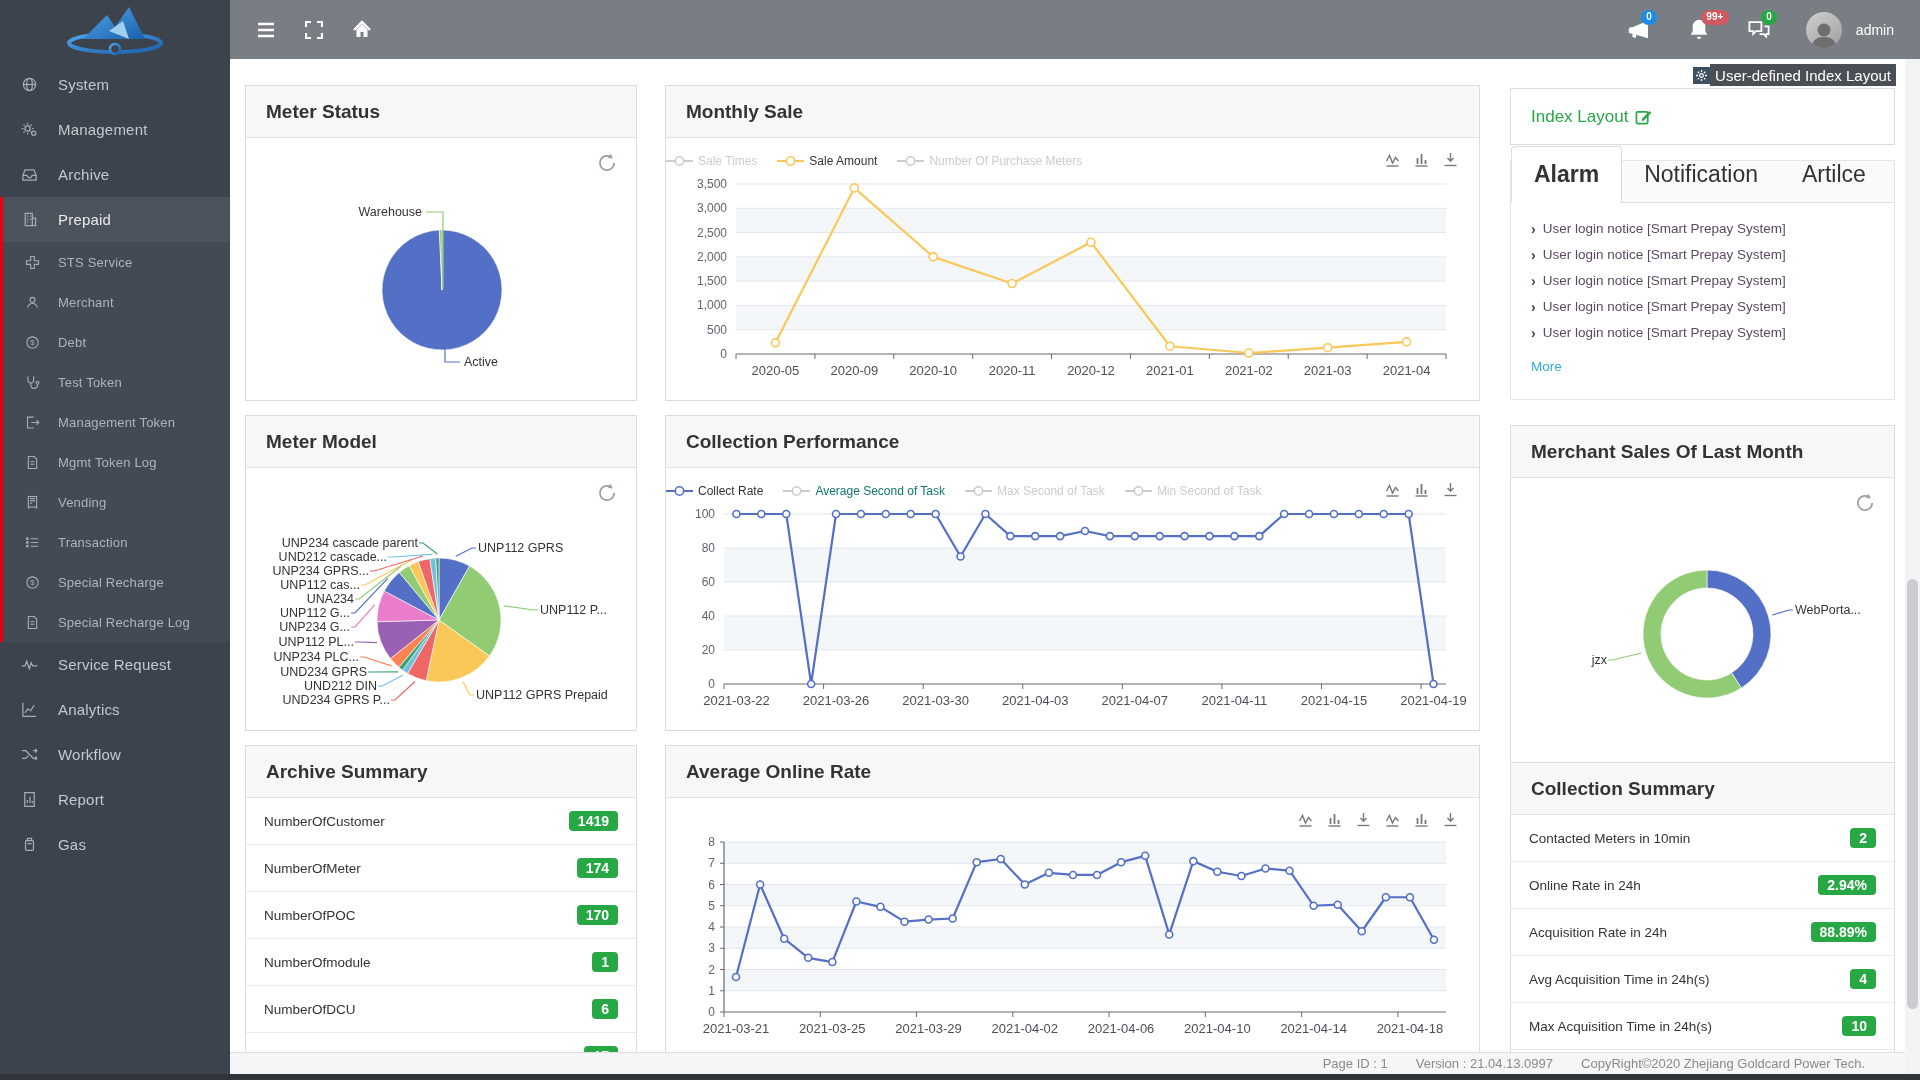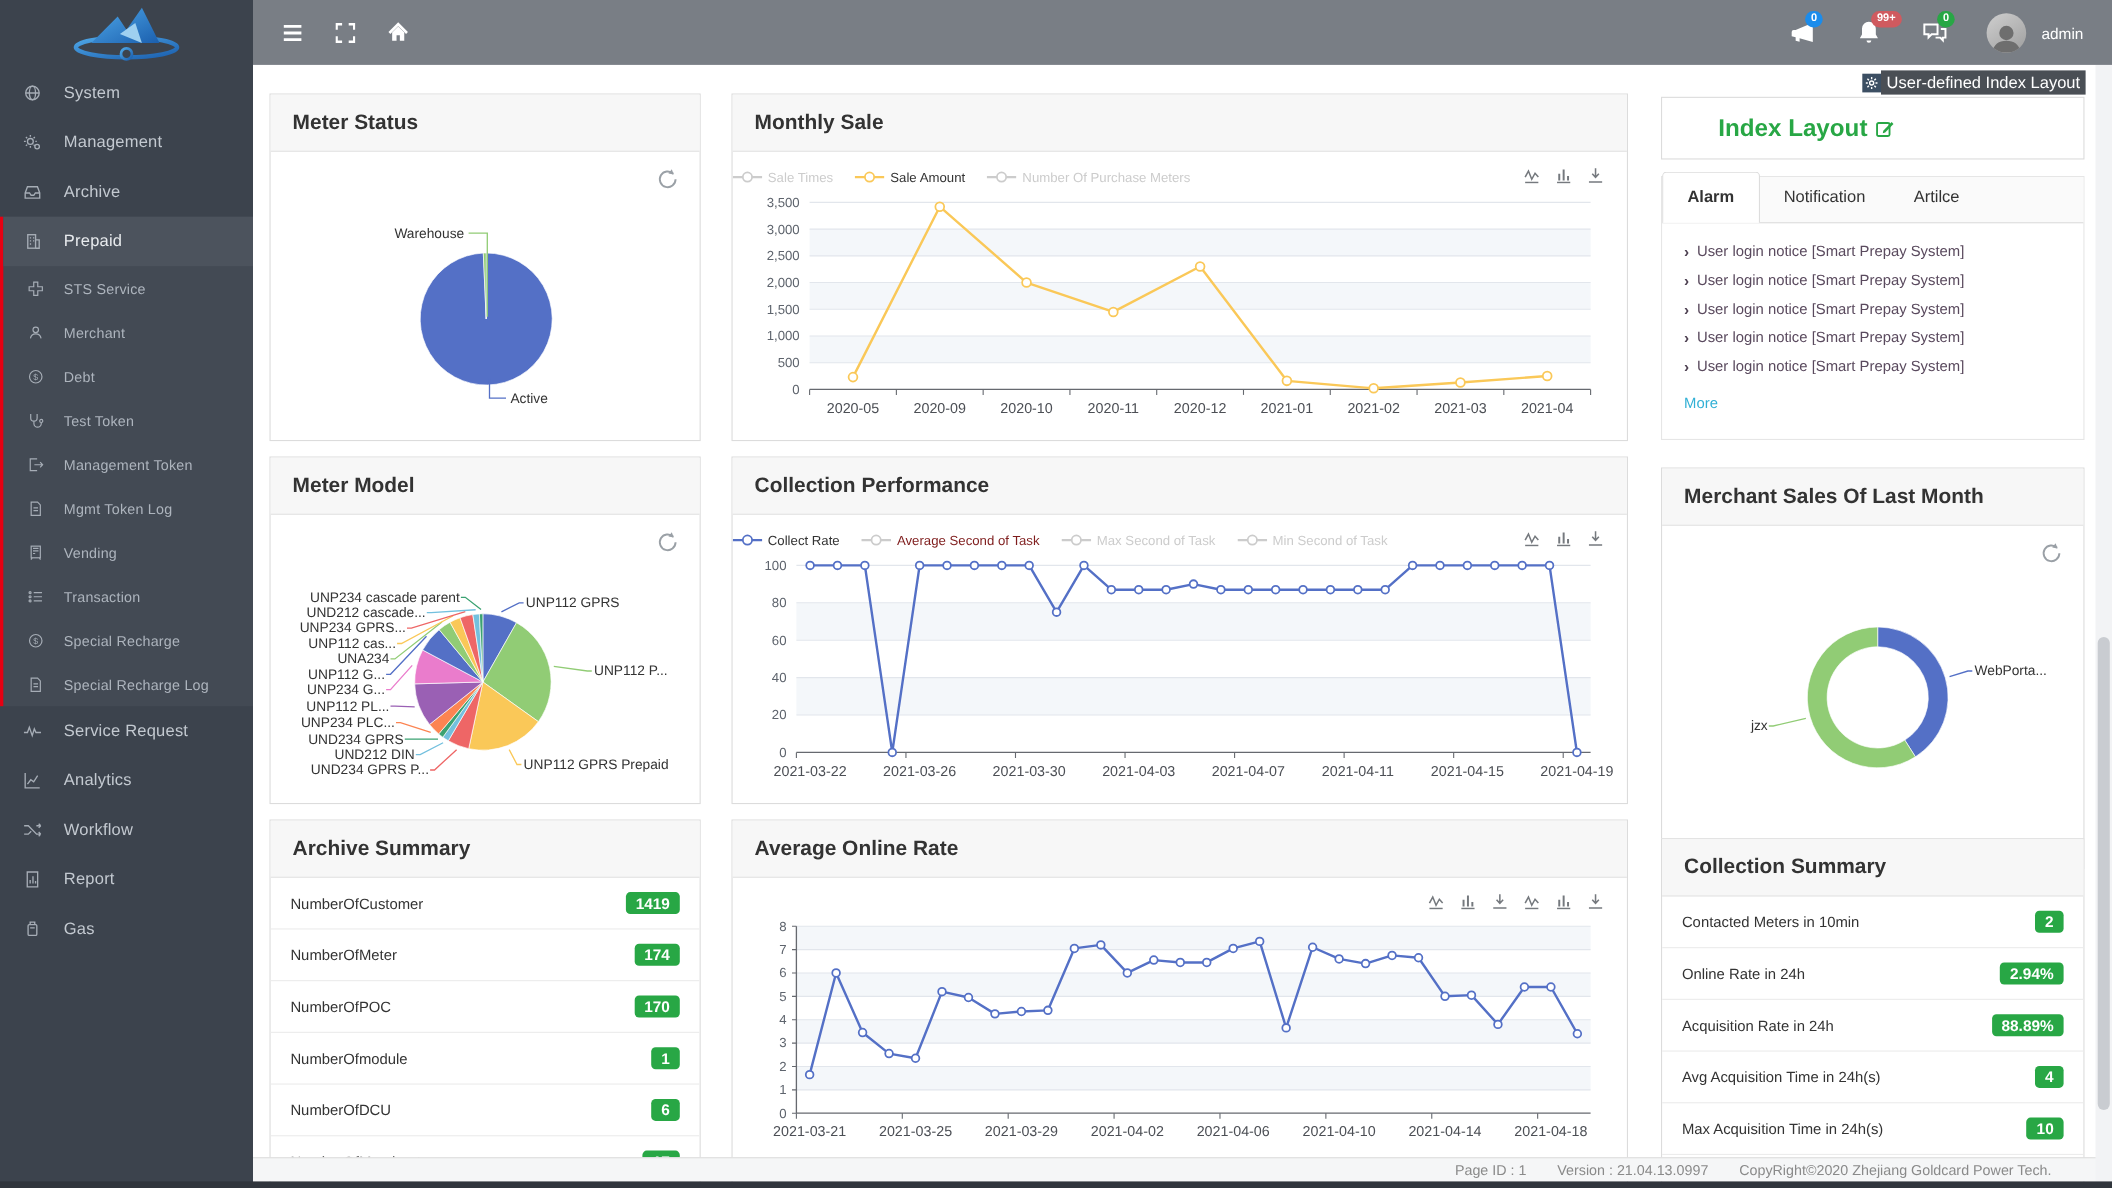--- a/index.html
+++ b/index.html
@@ -46,23 +46,23 @@
   .toolbox { position:absolute; right:20px; top:14px; display:flex; gap:13px; z-index:5; }
   .tool-ic { width:16px; height:16px; cursor:pointer; }
 
   
   .sum-row { height:47px; display:flex; align-items:center; justify-content:space-between; padding:0 18px; border-bottom:1px solid #ececec; }
   .sum-label { font-size:13.5px; color:#333; }
   .sum-badge { background:#28a745; color:#fff; font-size:14px; font-weight:bold; padding:2px 9px; border-radius:4px; }
 
   
   .index-layout { display:flex; align-items:center; padding-left:20px; gap:7px; cursor:pointer; }
-  .index-layout span { font-size:22px; font-weight:700; color:#28a745;margin-left:31px; }
+  .index-layout span { font-size:17px; font-weight:400; color:#28a745; }
   .tabs-row { display:flex; align-items:flex-end; height:42px; background:#fafafa; border-bottom:1px solid #ddd; padding-left:0; }
-  .tab { padding:14px 22px; font-size:15px; color:#333; cursor:pointer; }
+  .tab { padding:14px 22px; font-size:23px; color:#333; cursor:pointer; }
   .tab.active { background:#fff; border:1px solid #ddd; border-bottom:1px solid #fff; border-radius:4px 4px 0 0; margin-bottom:-1px; font-weight:600; }
   .notice-list { padding:18px 20px 6px 20px; }
   .notice { display:flex; align-items:center; gap:7px; margin-bottom:11px; cursor:pointer; }
   .notice .chev { color:#4c3f50; font-weight:bold; font-size:14px; line-height:1; }
   .notice .ntext { color:#5a4a5e; font-size:13.5px; }
   .more-link { color:#31b0d5; font-size:13.5px; padding:2px 20px; cursor:pointer; display:inline-block; }
 
   .layout-tip { position:absolute; top:5px; right:24px; display:flex; align-items:center; z-index:40; }
   .tip-gear { width:17px; height:17px; background:#3c4f63; display:flex; align-items:center; justify-content:center; }
   .tip-text { background:#4a4f55; color:#fff; font-size:15px; padding:2.5px 5px; white-space:nowrap; }
@@ -554,21 +554,21 @@
               <line x1="0" y1="6" x2="27" y2="6" stroke="#5470c6" stroke-width="2"></line>
               <circle cx="13.5" cy="6" r="4.2" fill="#fff" stroke="#5470c6" stroke-width="1.6"></circle>
             </svg>
             <span style="color:#333">Collect Rate</span>
           </span>
           <span class="lg-item">
             <svg width="27" height="12" viewBox="0 0 27 12">
               <line x1="0" y1="6" x2="27" y2="6" stroke="#cccccc" stroke-width="2"></line>
               <circle cx="13.5" cy="6" r="4.2" fill="#fff" stroke="#cccccc" stroke-width="1.6"></circle>
             </svg>
-            <span style="color:#7f1d1d">Average Second of Task</span>
+            <span style="color:#0f766e">Average Second of Task</span>
           </span>
           <span class="lg-item">
             <svg width="27" height="12" viewBox="0 0 27 12">
               <line x1="0" y1="6" x2="27" y2="6" stroke="#cccccc" stroke-width="2"></line>
               <circle cx="13.5" cy="6" r="4.2" fill="#fff" stroke="#cccccc" stroke-width="1.6"></circle>
             </svg>
             <span style="color:#ccc">Max Second of Task</span>
           </span>
           <span class="lg-item">
             <svg width="27" height="12" viewBox="0 0 27 12">

